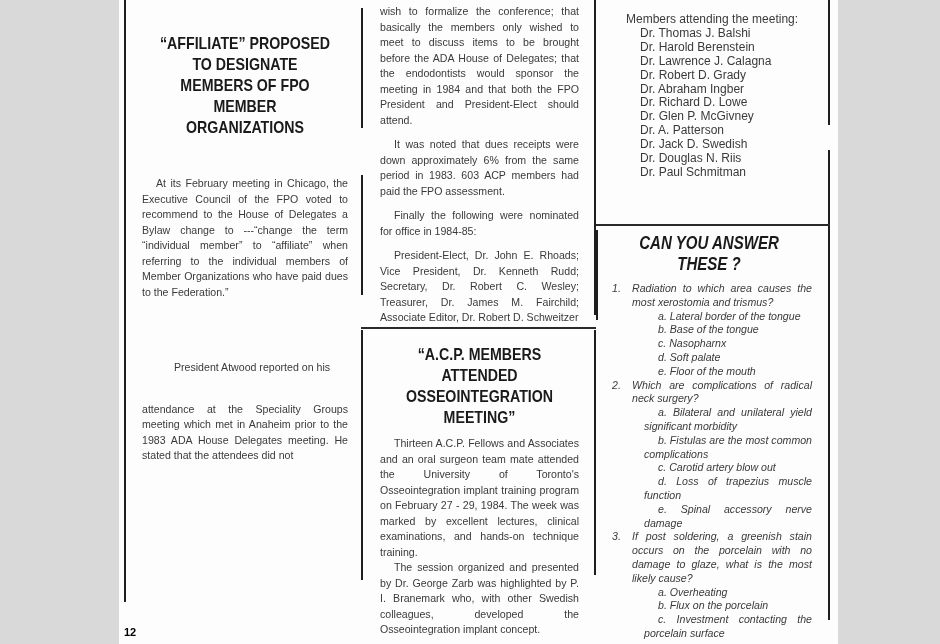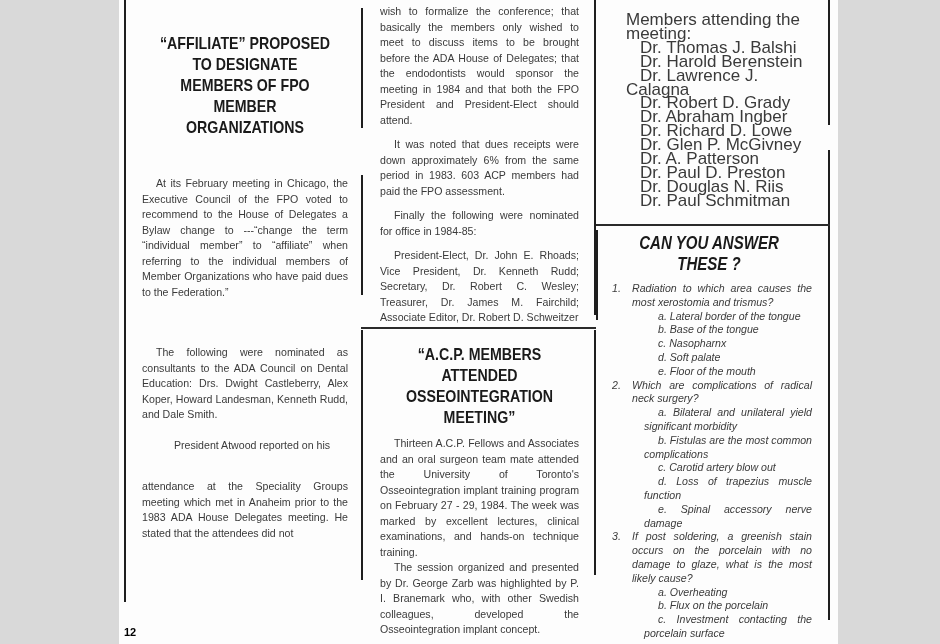--- a/index.html
+++ b/index.html
@@ -19,21 +19,21 @@
   .col { position: absolute; font-size: 10.6px; line-height: 15.5px; text-align: justify; }
   .col p { margin: 0; text-indent: 14px; }
   .head {
     font-family: "Liberation Sans", sans-serif; font-weight: bold;
     color: #1a1a1a; text-align: center; font-size: 17px; line-height: 21px;
     transform: scaleX(0.86); transform-origin: center;
   }
   .gap { height: 15px; }
   .sgap { height: 9px; }
   .list-title { margin: 0; }
-  .member { margin: 0; line-height: 13.9px; font-size: 17px; }
+  .member { margin: 0; line-height: 13.9px; font-size: 12px; }
   .q { position: relative; padding-left: 26px; margin: 0; }
   .qn { position: absolute; left: 6px; top: 0; }
   .opt { padding-left: 38px; text-indent: -9px; margin: 0; }
   .pagenum { position: absolute; left: 124px; top: 626px; font-weight: bold; font-size: 11px; color: #000000; }
 </style>
 </head>
 <body>
 
 <div class="page"></div>
 
@@ -50,21 +50,20 @@
 <div class="hrule" style="left:361px; top:327px; width:235px;"></div>
 <div class="hrule" style="left:596px; top:224px; width:234px;"></div>
 
 <div class="col" style="left:142px; top:33px; width:206px;">
   <div class="head" style="font-size:16.5px;">“AFFILIATE” PROPOSED TO DESIGNATE MEMBERS OF FPO MEMBER ORGANIZATIONS</div>
   <div style="height:38px;"></div>
   <p>At its February meeting in Chicago, the Executive Council of the FPO voted to recommend to the House of Delegates a Bylaw change to ---“change the term “individual member” to “affiliate” when referring to the individual members of Member Organizations who have paid dues to the Federation.”</p>
   <div class="gap"></div>
   <div class="gap"></div>
   <div class="gap"></div>
-  <p>The following were nominated as consultants to the ADA Council on Dental Education: Drs. Dwight Castleberry, Alex Koper, Howard Landesman, Kenneth Rudd, and Dale Smith.</p>
   <div class="gap"></div>
   <p style="text-align:center;">President Atwood reported on his</p>
   <div style="height:26px;"></div>
   <p style="text-indent:0;">attendance at the Speciality Groups meeting which met in Anaheim prior to the 1983 ADA House Delegates meeting. He stated that the attendees did not</p>
 </div>
 
 <div class="col" style="left:380px; top:4px; width:199px;">
   <p style="text-indent:0;">wish to formalize the conference; that basically the members only wished to meet to discuss items to be brought before the ADA House of Delegates; that the endodontists would sponsor the meeting in 1984 and that both the FPO President and President-Elect should attend.</p>
   <div class="sgap"></div>
   <p>It was noted that dues receipts were down approximately 6% from the same period in 1983. 603 ACP members had paid the FPO assessment.</p>
@@ -85,21 +84,21 @@
   <p class="member list-title" style="text-indent:0;">Members attending the meeting:</p>
   <div>
     <p class="member">Dr. Thomas J. Balshi</p>
     <p class="member">Dr. Harold Berenstein</p>
     <p class="member">Dr. Lawrence J. Calagna</p>
     <p class="member">Dr. Robert D. Grady</p>
     <p class="member">Dr. Abraham Ingber</p>
     <p class="member">Dr. Richard D. Lowe</p>
     <p class="member">Dr. Glen P. McGivney</p>
     <p class="member">Dr. A. Patterson</p>
-    <p class="member">Dr. Paul D. Preston</p>
+    <p class="member">Dr. Jack D. Swedish</p>
     <p class="member">Dr. Douglas N. Riis</p>
     <p class="member">Dr. Paul Schmitman</p>
   </div>
 </div>
 
 <div class="col" style="left:606px; top:233px; width:206px; font-size:10.6px; line-height:13.8px;font-style:italic;">
   <div class="head" style="font-size:17.5px; margin-bottom:7px;">CAN YOU ANSWER THESE ?</div>
 
   <div>
     <p class="q" style="text-indent:0;"><span class="qn">1.</span><span>Radiation to which area causes the most xerostomia and trismus?</span></p>

